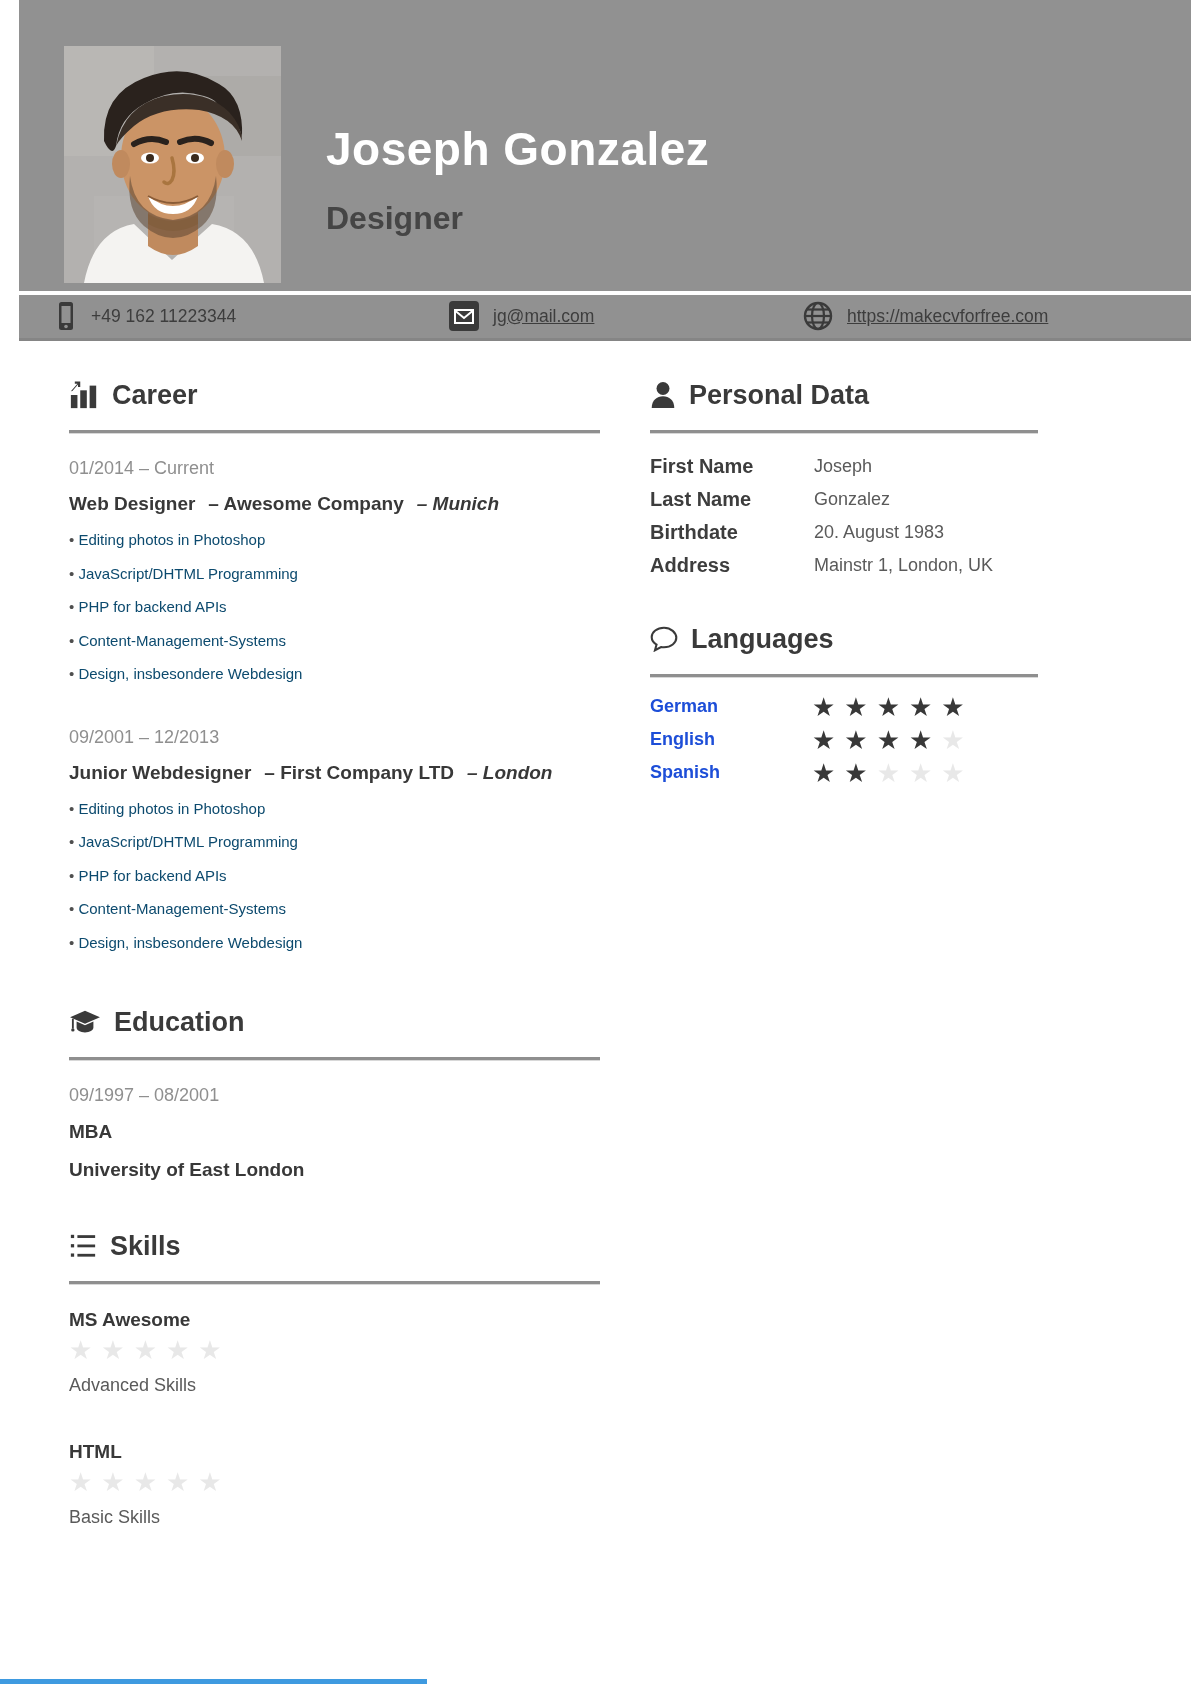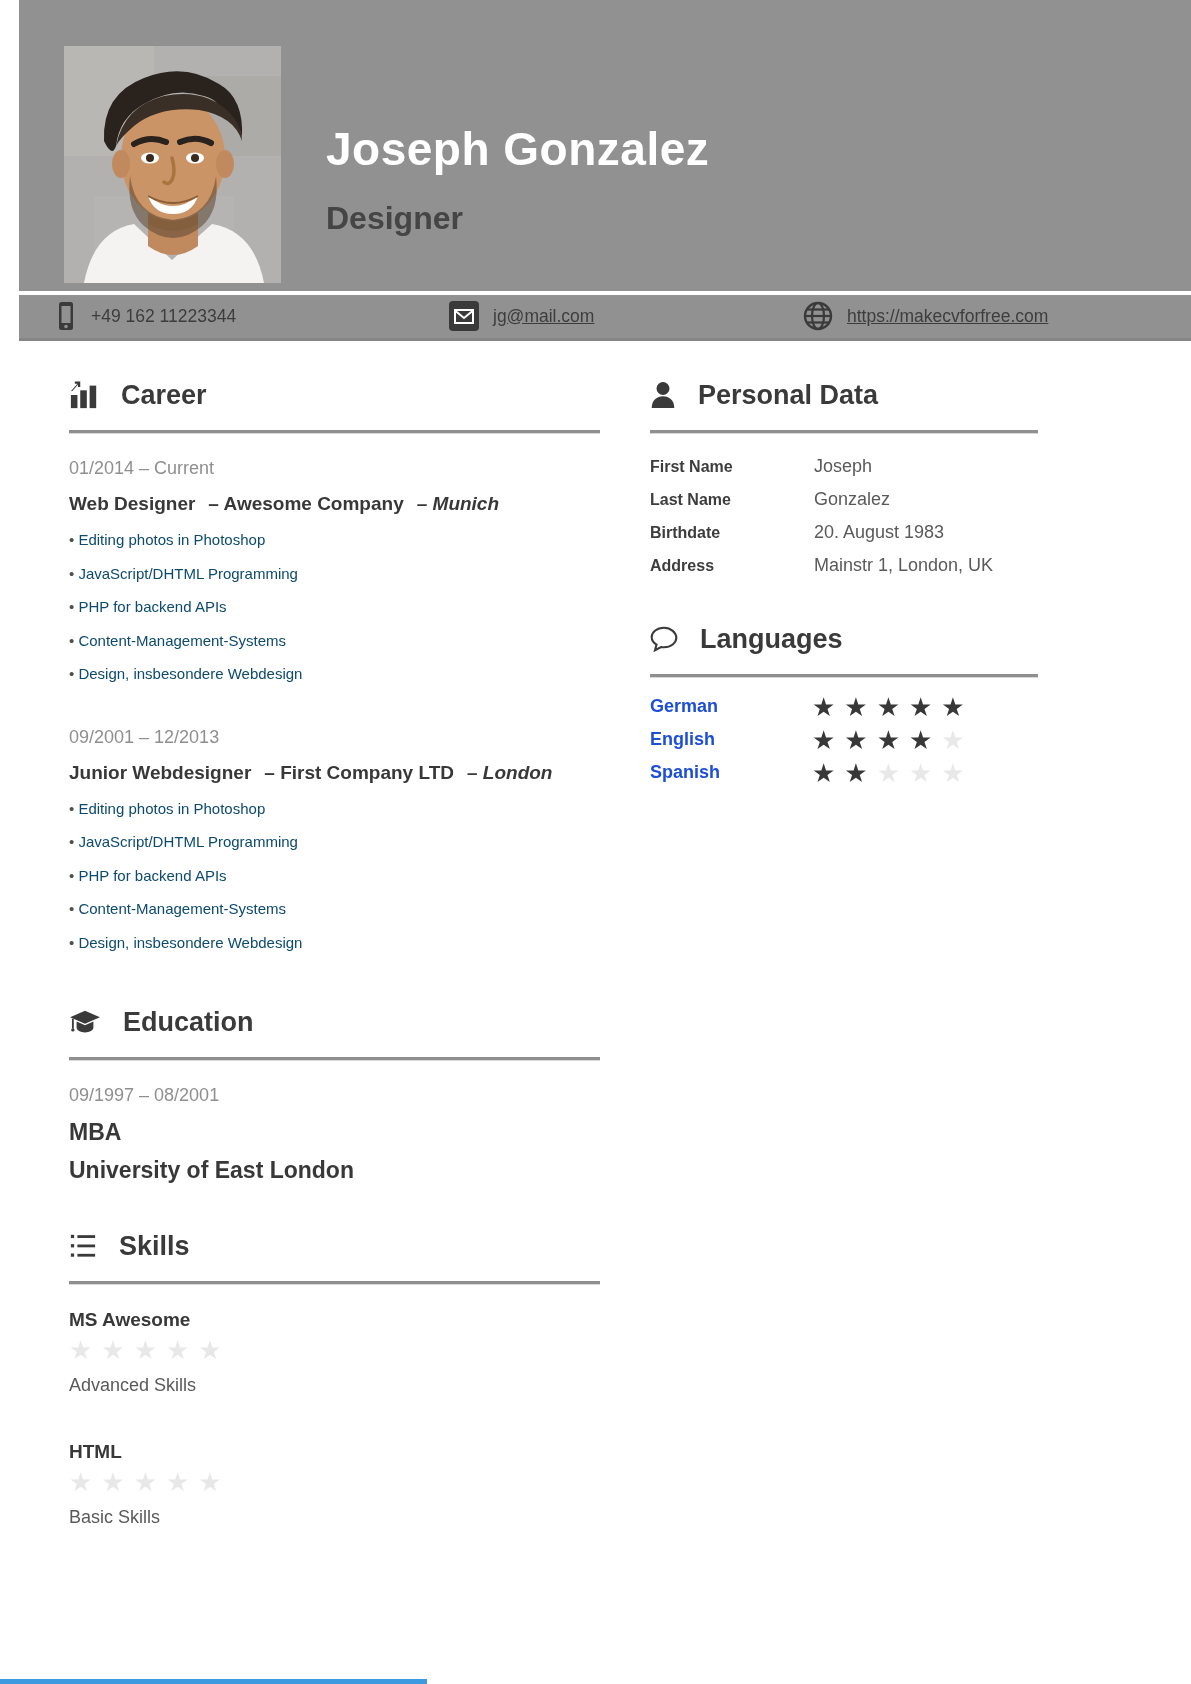--- a/index.html
+++ b/index.html
@@ -21,39 +21,39 @@
   .contact-link{text-decoration:underline;cursor:pointer;}
   .ci-phone{left:36px;}
   .ci-mail{left:430px;align-items:center;}
   .ci-web{left:784px;}
   .cicon{flex:0 0 auto;display:block;}
   
   .col-left{position:absolute;left:69px;top:378px;width:531px;}
   .col-right{position:absolute;left:650px;top:378px;width:388px;}
   .section{margin:0;}
   .section + .section{margin-top:46px;}
-  .section-heading{display:flex;align-items:center;gap:22px;font-size:27px;font-weight:bold;color:#3a3a3a;line-height:34px;}
+  .section-heading{display:flex;align-items:center;gap:13px;font-size:27px;font-weight:bold;color:#3a3a3a;line-height:34px;}
   .section-rule{margin-top:18px;height:3px;background:#8f8f8f;border-bottom:1px solid #d8d8d8;}
   
   .entry{margin-top:0;}
   .entry + .entry{margin-top:34px;}
   .entries{margin-top:0;}
   .period{margin-top:22px;font-size:18px;color:#8f8f8f;line-height:24px;}
   .entry-title{margin-top:11px;font-size:19px;font-weight:bold;color:#383838;line-height:26px;}
   .entry-title .t-role{margin-right:13px;}
   .entry-title .t-company{margin-right:13px;}
   .entry-title .t-location{font-style:italic;}
   .bullets{margin-top:6px;}
   .bullet-line{font-size:15px;color:#0c4a6e;line-height:33.5px;}
   .bullet-line::before{content:"\2022\00a0";color:#4f4f4f;}
-  .degree,.school{margin-top:12px;font-size:23px;font-weight:bold;color:#383838;line-height:26px;}
+  .degree,.school{margin-top:12px;font-size:19px;font-weight:bold;color:#383838;line-height:26px;}
   
   .pd-rows{margin-top:16px;}
   .pd-row{display:flex;line-height:33px;}
-  .pd-label{width:164px;font-size:16px;font-weight:bold;color:#3d3d3d;}
+  .pd-label{width:164px;font-size:20px;font-weight:bold;color:#3d3d3d;}
   .pd-value{font-size:18px;color:#5a5a5a;}
   
   .lang-rows{margin-top:12px;}
   .lang-row{display:flex;align-items:center;line-height:33px;}
   .lang-label{width:162px;font-size:18px;font-weight:bold;color:#1d4ed8;}
   
   .stars{display:inline-flex;}
   .star{font-family:"DejaVu Sans",sans-serif;font-size:26px;line-height:26px;color:var(--star-empty,#e8e8e8);margin-right:9px;}
   .star.filled{color:var(--star-filled,#383838);}
   

